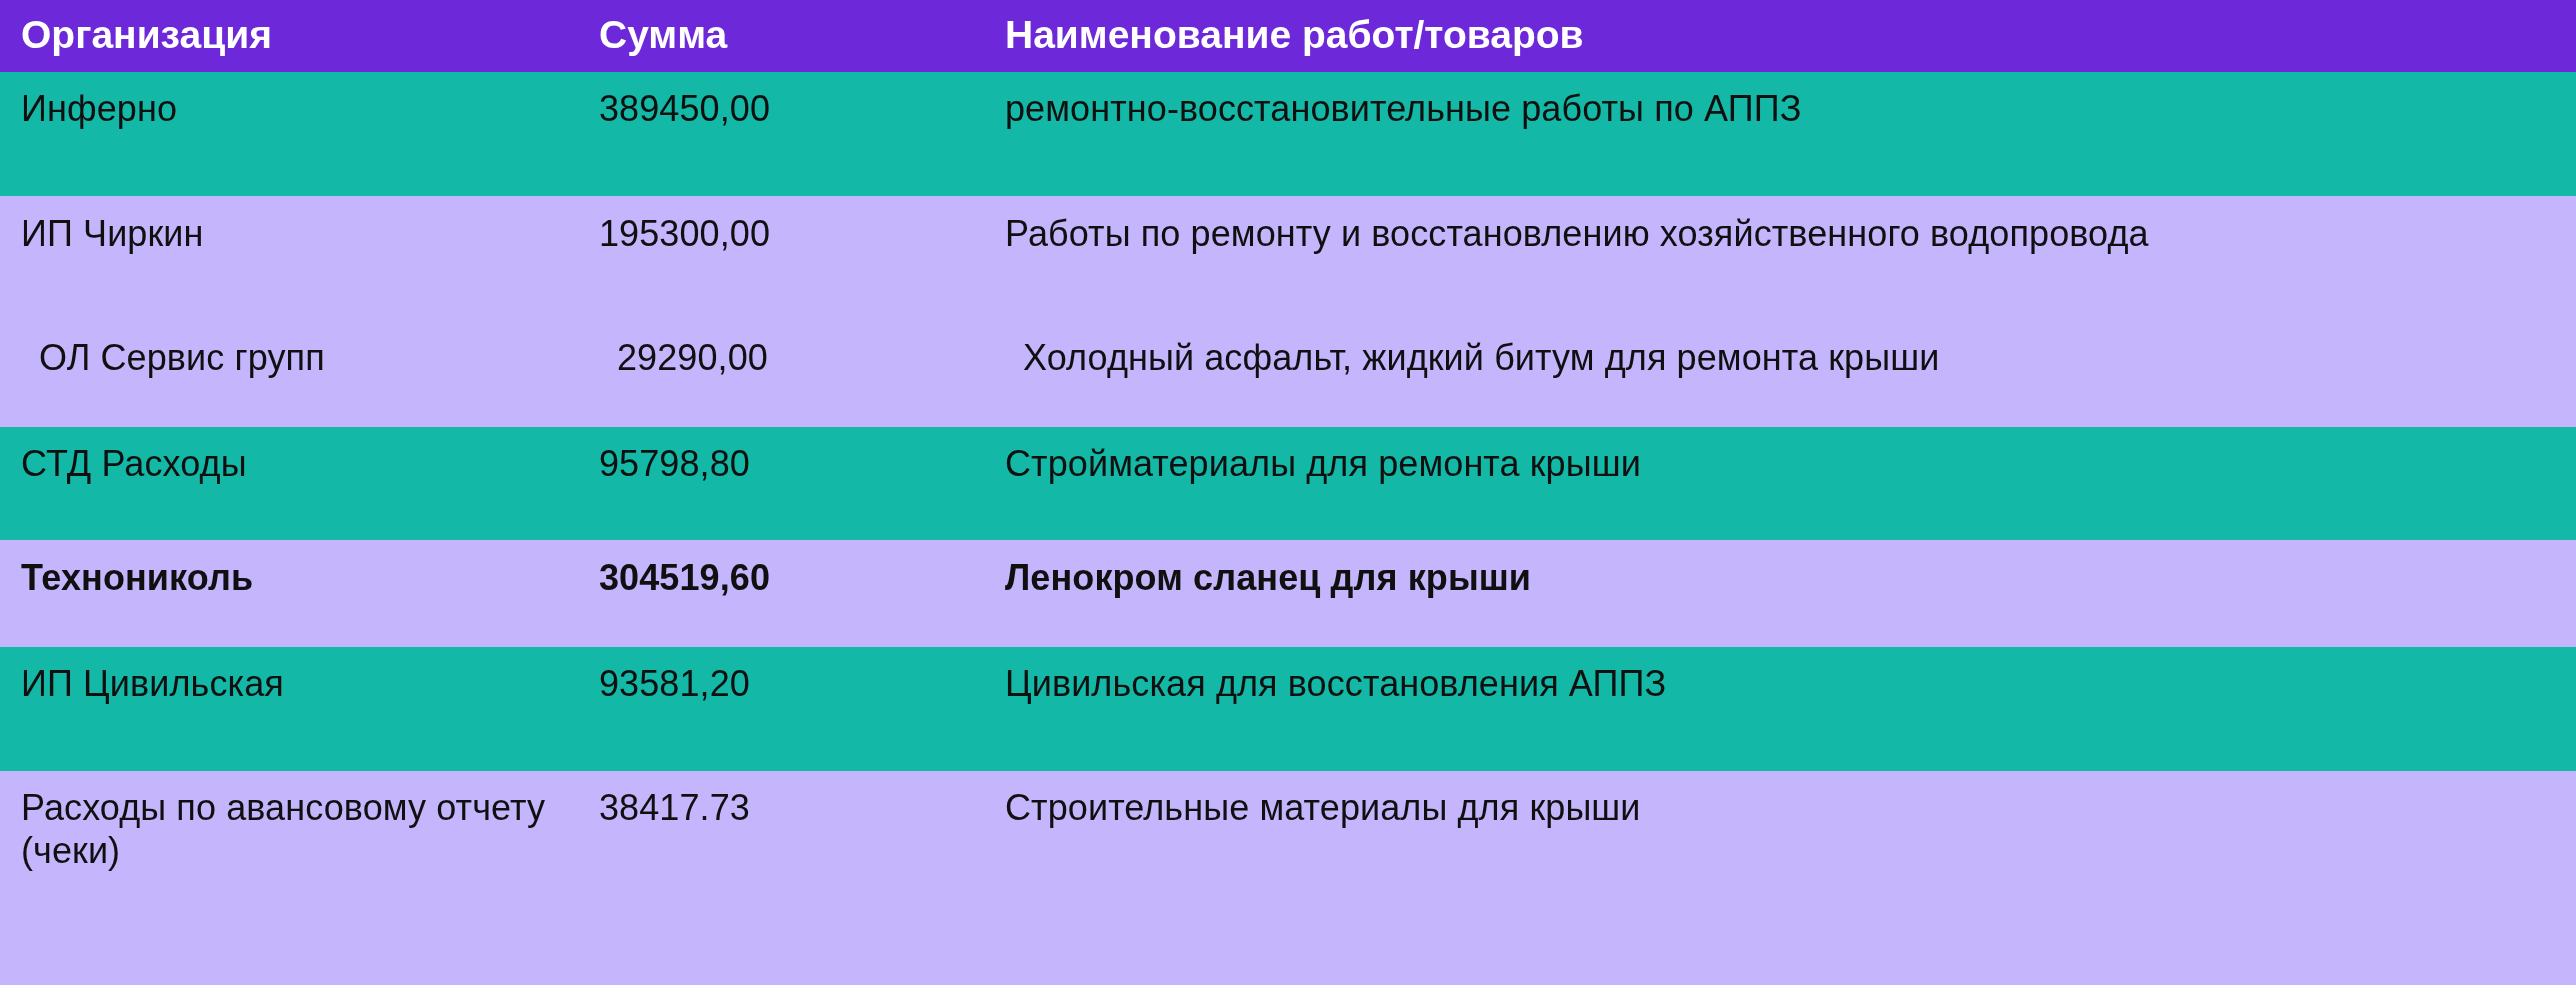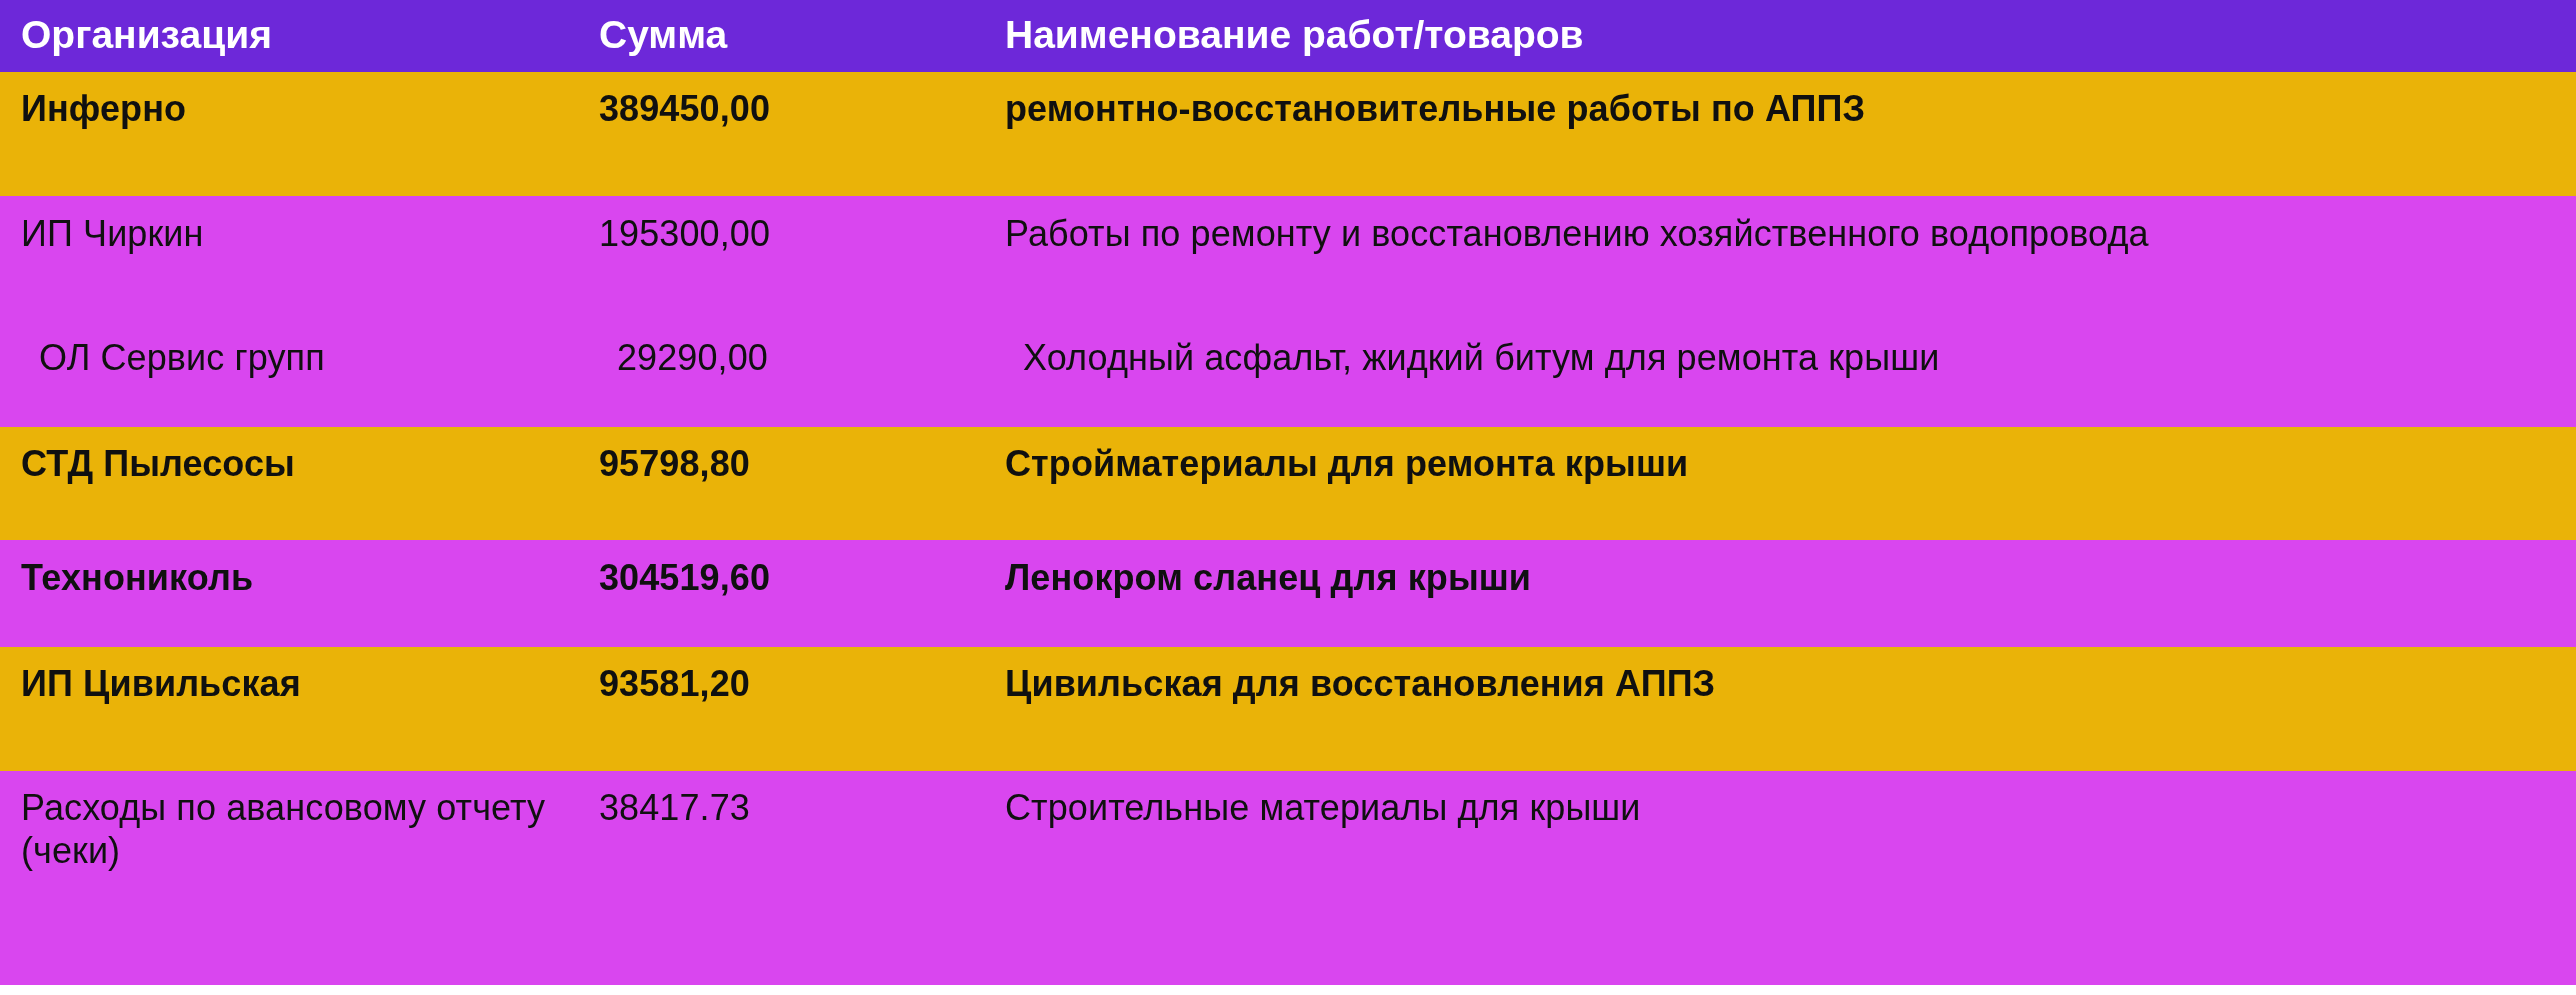--- a/index.html
+++ b/index.html
@@ -42,22 +42,22 @@
     font-size: 36px;
     color: #101010;
     font-weight: normal;
     text-align: left;
     vertical-align: top;
     padding: 16.2px 21px 16.2px 21px;
     border: none;
     line-height: 1.18;
     letter-spacing: 0.1px;
   }
-  tbody tr.band-dark td { background: #eab308; font-weight: bold; }
-  tbody tr.band-light td { background: #d946ef; }
+  tbody tr.band-dark td { background: #14b8a6; }
+  tbody tr.band-light td { background: #c4b5fd; }
 
   
   tr.h1 td { height: 92px; }
   tr.h2 td { height: 92px; }
   tr.h3 td { height: 62px; }
   tr.h4 td { height: 74px; padding-left: 39px; }
   tr.h5 td { height: 81px; }
   tr.h6 td { height: 74px; font-weight: bold; }
   tr.h7 td { height: 92px; margin-left: 32px; }
   tr.h8 td { height: 181px; }
@@ -89,21 +89,21 @@
         <td>ИП Чиркин</td>
         <td>195300,00</td>
         <td>Работы по ремонту и восстановлению хозяйственного водопровода</td>
       </tr>
       <tr class="band-light h4">
         <td>ОЛ Сервис групп</td>
         <td>29290,00</td>
         <td>Холодный асфальт, жидкий битум для ремонта крыши</td>
       </tr>
       <tr class="band-dark h5">
-        <td>СТД Пылесосы</td>
+        <td>СТД Расходы</td>
         <td>95798,80</td>
         <td>Стройматериалы для ремонта крыши</td>
       </tr>
       <tr class="band-light h6">
         <td>Технониколь</td>
         <td>304519,60</td>
         <td>Ленокром сланец для крыши</td>
       </tr>
       <tr class="band-dark h7">
         <td>ИП Цивильская</td>

